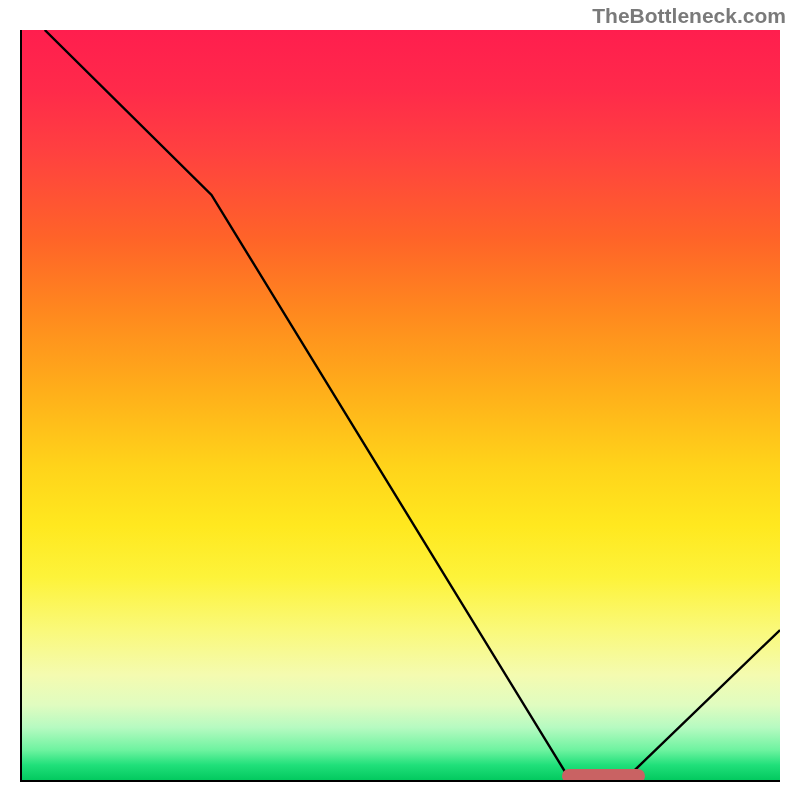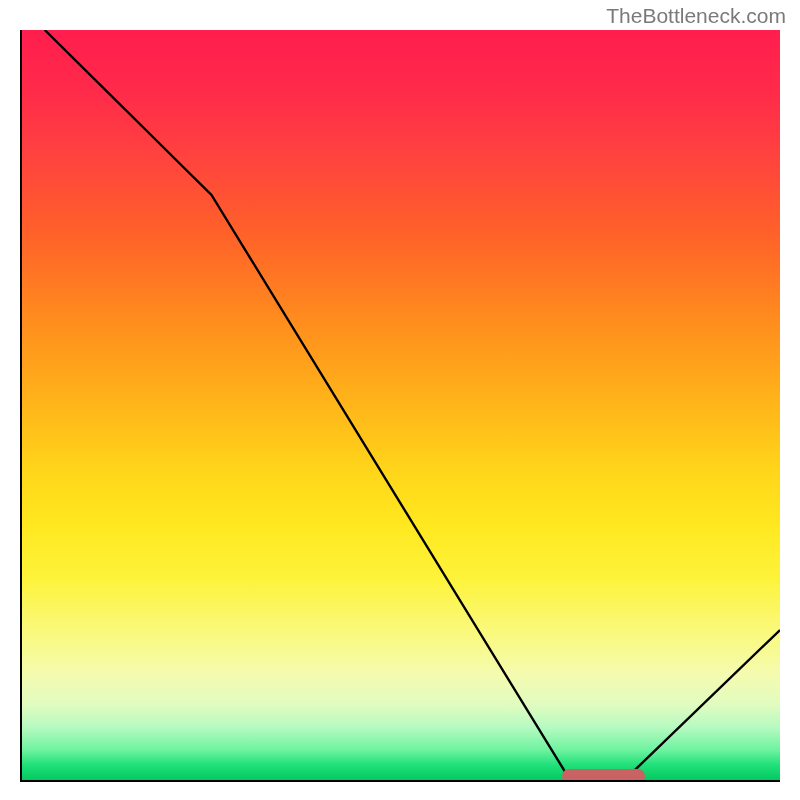--- a/index.html
+++ b/index.html
@@ -10,21 +10,21 @@
     font-family: Arial, sans-serif;
     position: relative;
     overflow: hidden;
   }
   .watermark {
     position: absolute;
     top: 4px;
     right: 14px;
     color: #7a7a7a;
     font-size: 21px;
-    font-weight: 400;
+    font-weight: 700;
     z-index: 10;
     margin-left: 32px;
   }
   .plot-area {
     position: absolute;
     left: 20px;
     top: 30px;
     width: 760px;
     height: 752px;
     border: 2px solid #000;

